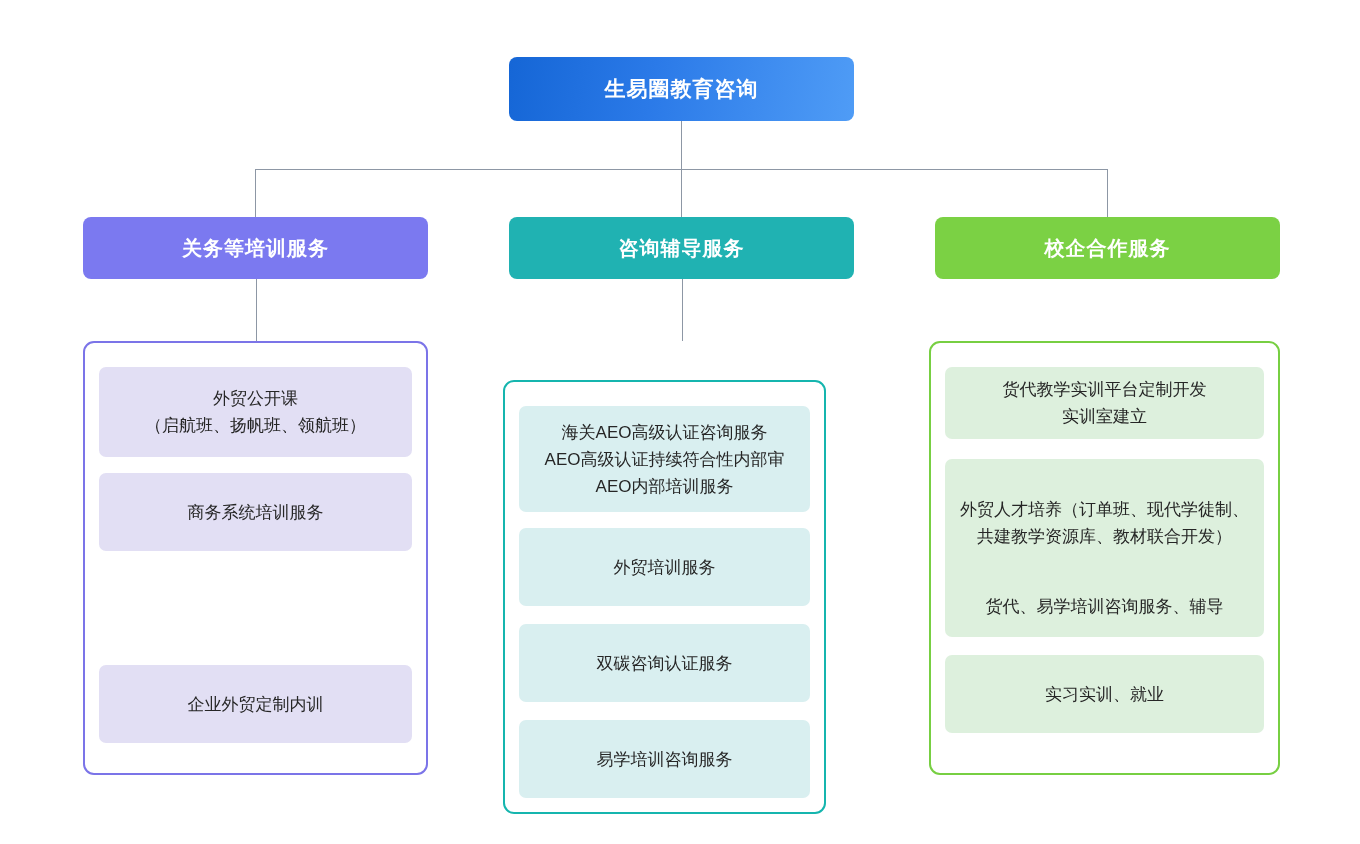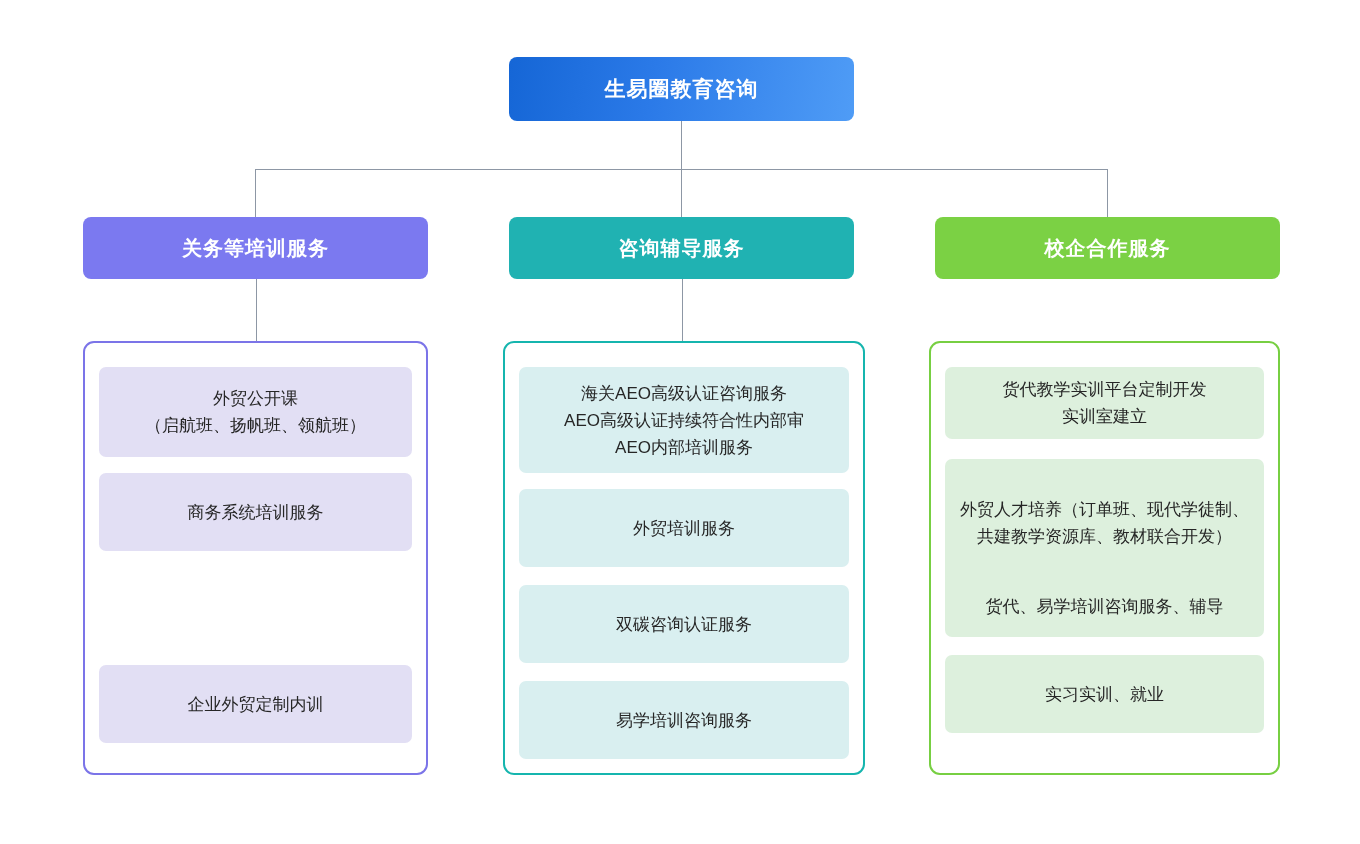--- a/index.html
+++ b/index.html
@@ -137,21 +137,21 @@
         <div class="leaf" style="position: absolute; left: 14px; right: 14px; top: 130px; height: 78px; background: rgb(226, 223, 244);">
           <span class="leaf-text">商务系统培训服务</span>
         </div>
         <div class="leaf" style="position: absolute; left: 14px; right: 14px; top: 322px; height: 78px; background: rgb(226, 223, 244);">
           <span class="leaf-text">企业外贸定制内训</span>
         </div>
       </div>
       <div class="col-header" id="col-1-header" style="left: 509px; top: 217px; width: 345px; background: rgb(32, 178, 178);">
         <span class="col-header-label">咨询辅导服务</span>
       </div>
-      <div class="col-panel" id="col-1-panel" style="left: 503px; width: 362px; border-color: rgb(21, 181, 174); position: absolute; padding: 0px;">
+      <div class="col-panel" id="col-1-panel" style="left: 503px; width: 323px; border-color: rgb(21, 181, 174); position: absolute; padding: 0px; margin-top: 39px;">
         <div class="leaf" style="position: absolute; left: 14px; right: 14px; top: 24px; height: 106px; background: rgb(217, 239, 240);">
           <span class="leaf-text">海关AEO高级认证咨询服务
 AEO高级认证持续符合性内部审
 AEO内部培训服务</span>
         </div>
         <div class="leaf" style="position: absolute; left: 14px; right: 14px; top: 146px; height: 78px; background: rgb(217, 239, 240);">
           <span class="leaf-text">外贸培训服务</span>
         </div>
         <div class="leaf" style="position: absolute; left: 14px; right: 14px; top: 242px; height: 78px; background: rgb(217, 239, 240);">
           <span class="leaf-text">双碳咨询认证服务</span>

